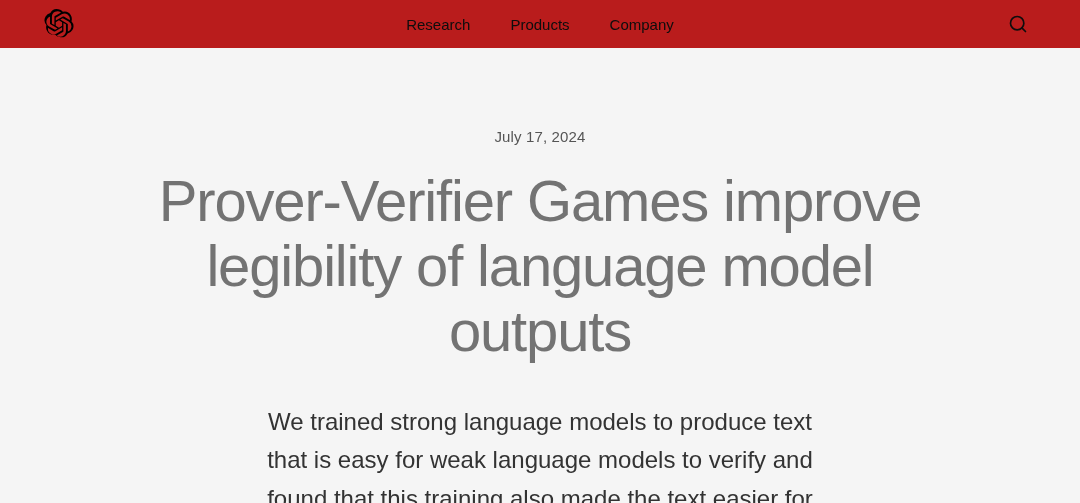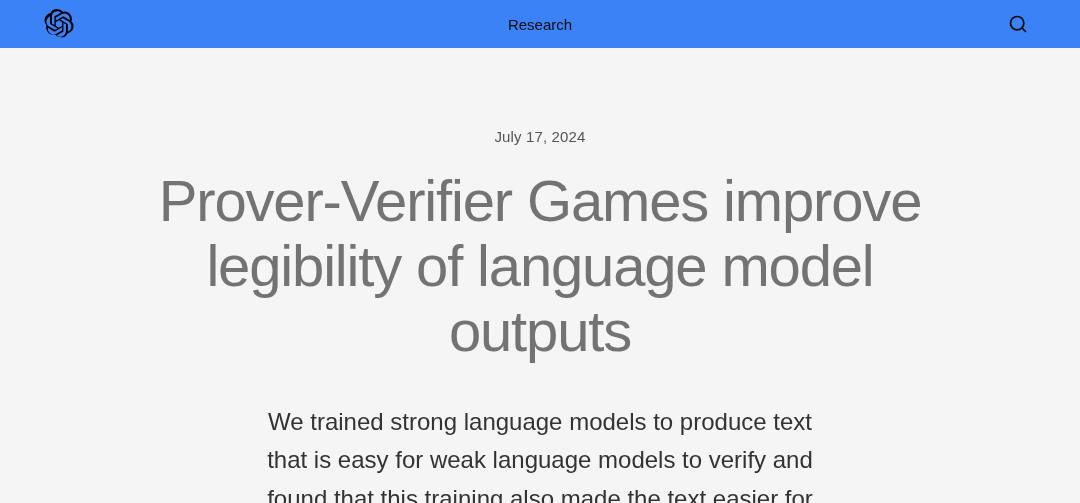--- a/index.html
+++ b/index.html
@@ -16,21 +16,21 @@
       overflow-x: hidden;
     }
 
     
     nav {
       display: flex;
       align-items: center;
       justify-content: space-between;
       padding: 0 44px;
       height: 48px;
-      background-color: #3b82f6;
+      background-color: #b91c1c;
       position: relative;
     }
 
     .nav-logo {
       display: flex;
       align-items: center;
       cursor: pointer;
     }
 
     .nav-logo svg {
@@ -105,20 +105,22 @@
 
 <nav>
   <div class="nav-logo">
     <svg viewBox="0 0 41 41" fill="none" xmlns="http://www.w3.org/2000/svg">
       <path d="M37.532 16.87a9.963 9.963 0 0 0-.856-8.184 10.078 10.078 0 0 0-10.855-4.835 9.964 9.964 0 0 0-6.131-3.374 10.079 10.079 0 0 0-11.022 4.966 9.963 9.963 0 0 0-6.511 4.684 10.079 10.079 0 0 0 1.24 11.817 9.965 9.965 0 0 0 .856 8.185 10.079 10.079 0 0 0 10.855 4.835 9.965 9.965 0 0 0 6.131 3.373 10.079 10.079 0 0 0 11.023-4.966 9.965 9.965 0 0 0 6.51-4.684 10.079 10.079 0 0 0-1.24-11.817ZM22.498 37.886a7.474 7.474 0 0 1-4.799-1.735c.061-.033.168-.091.237-.134l7.964-4.6a1.294 1.294 0 0 0 .655-1.134V19.054l3.366 1.944a.12.12 0 0 1 .066.092v9.299a7.505 7.505 0 0 1-7.49 7.496ZM6.392 31.006a7.471 7.471 0 0 1-.894-5.023c.06.036.162.099.237.141l7.964 4.6a1.297 1.297 0 0 0 1.308 0l9.724-5.614v3.888a.12.12 0 0 1-.048.103l-8.051 4.649a7.504 7.504 0 0 1-10.24-2.744ZM4.297 13.62A7.469 7.469 0 0 1 8.2 10.333c0 .068-.004.19-.004.274v9.201a1.294 1.294 0 0 0 .654 1.132l9.723 5.614-3.366 1.944a.12.12 0 0 1-.114.012L7.044 23.86a7.504 7.504 0 0 1-2.747-10.24Zm27.658 6.437-9.724-5.615 3.367-1.943a.121.121 0 0 1 .114-.012l8.048 4.648a7.498 7.498 0 0 1-1.158 13.528v-9.476a1.293 1.293 0 0 0-.647-1.13Zm3.35-5.043c-.059-.037-.162-.099-.236-.141l-7.965-4.6a1.298 1.298 0 0 0-1.308 0l-9.723 5.614v-3.888a.12.12 0 0 1 .048-.103l8.05-4.645a7.497 7.497 0 0 1 11.135 7.763Zm-21.063 6.929-3.367-1.944a.12.12 0 0 1-.065-.092v-9.299a7.497 7.497 0 0 1 12.293-5.756 6.94 6.94 0 0 0-.236.134l-7.965 4.6a1.294 1.294 0 0 0-.654 1.132l-.006 11.225Zm1.829-3.943 4.33-2.501 4.332 2.5v4.999l-4.331 2.5-4.331-2.5V18Z" fill="currentColor"></path>
     </svg>
   </div>
 
   <div class="nav-links">
     <a class="nav-link">Research</a>
+    <a class="nav-link">Products</a>
+    <a class="nav-link">Company</a>
   </div>
 
   <div class="nav-search">
     <svg width="20" height="20" viewBox="0 0 24 24" fill="none" stroke="#0d0d0d" stroke-width="2" stroke-linecap="round" stroke-linejoin="round">
       <circle cx="11" cy="11" r="8"></circle>
       <line x1="21" y1="21" x2="16.65" y2="16.65"></line>
     </svg>
   </div>
 </nav>
 

